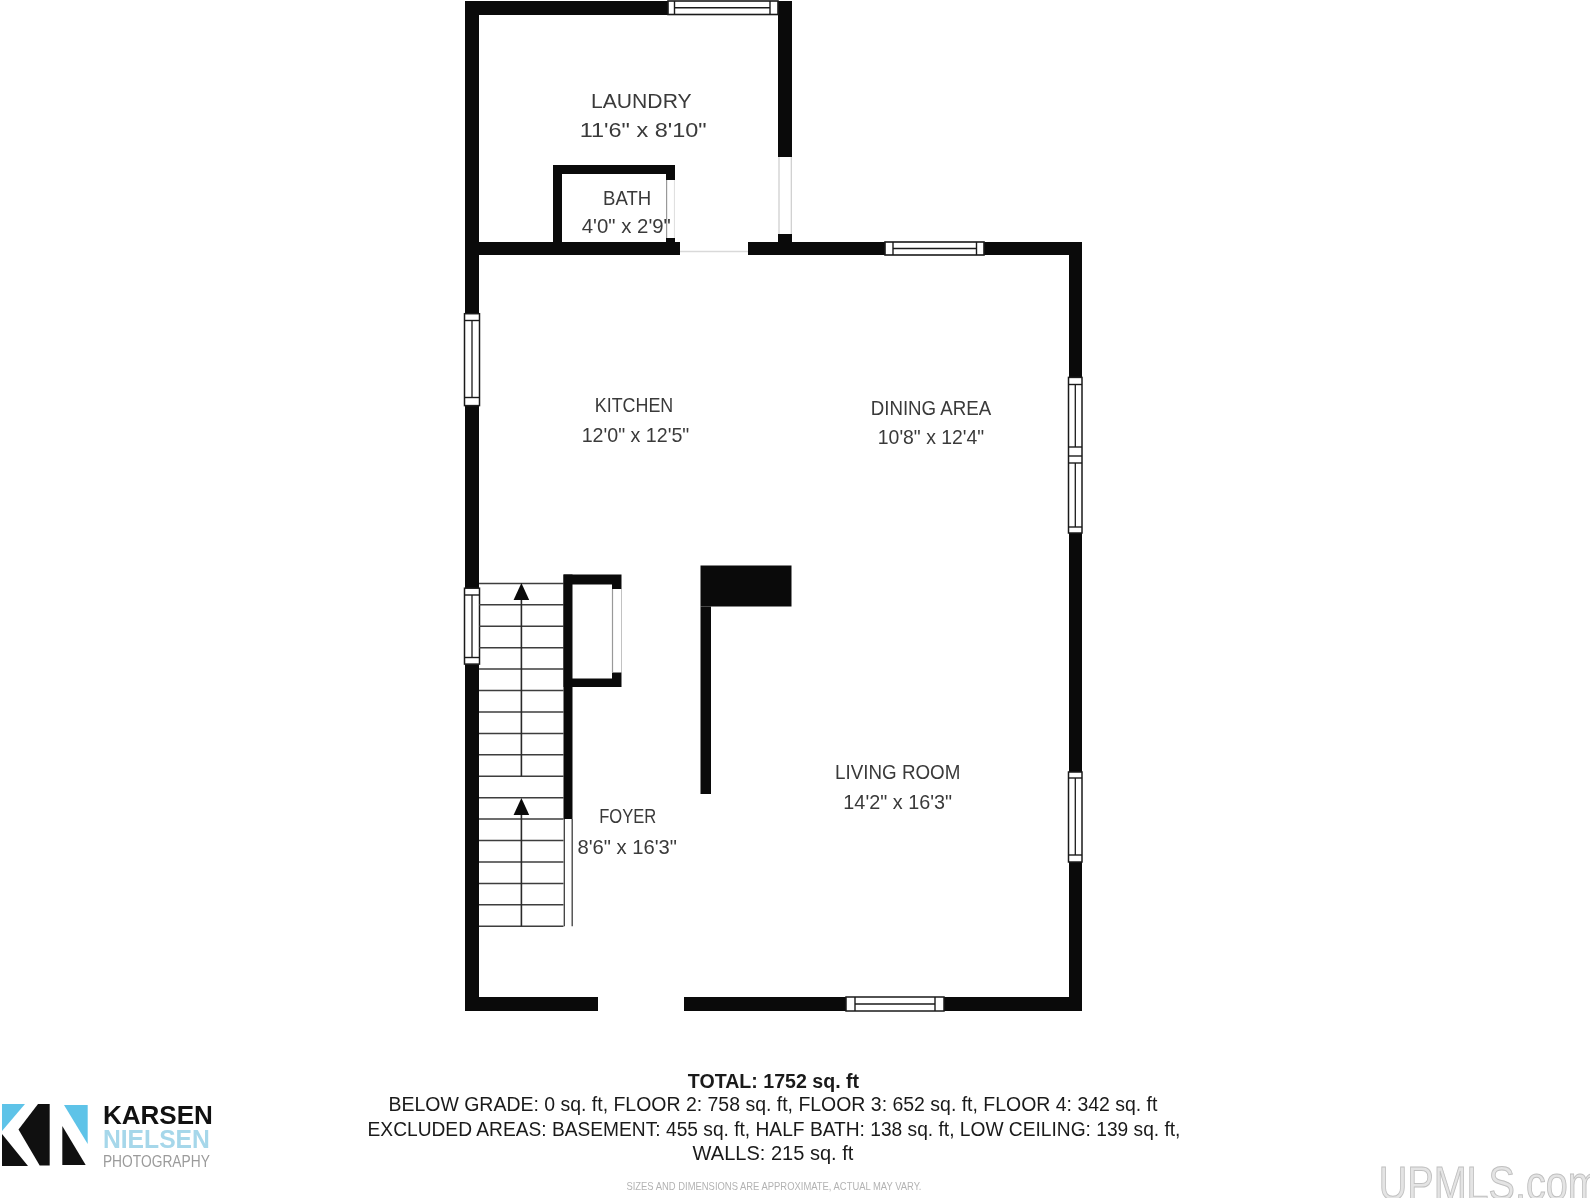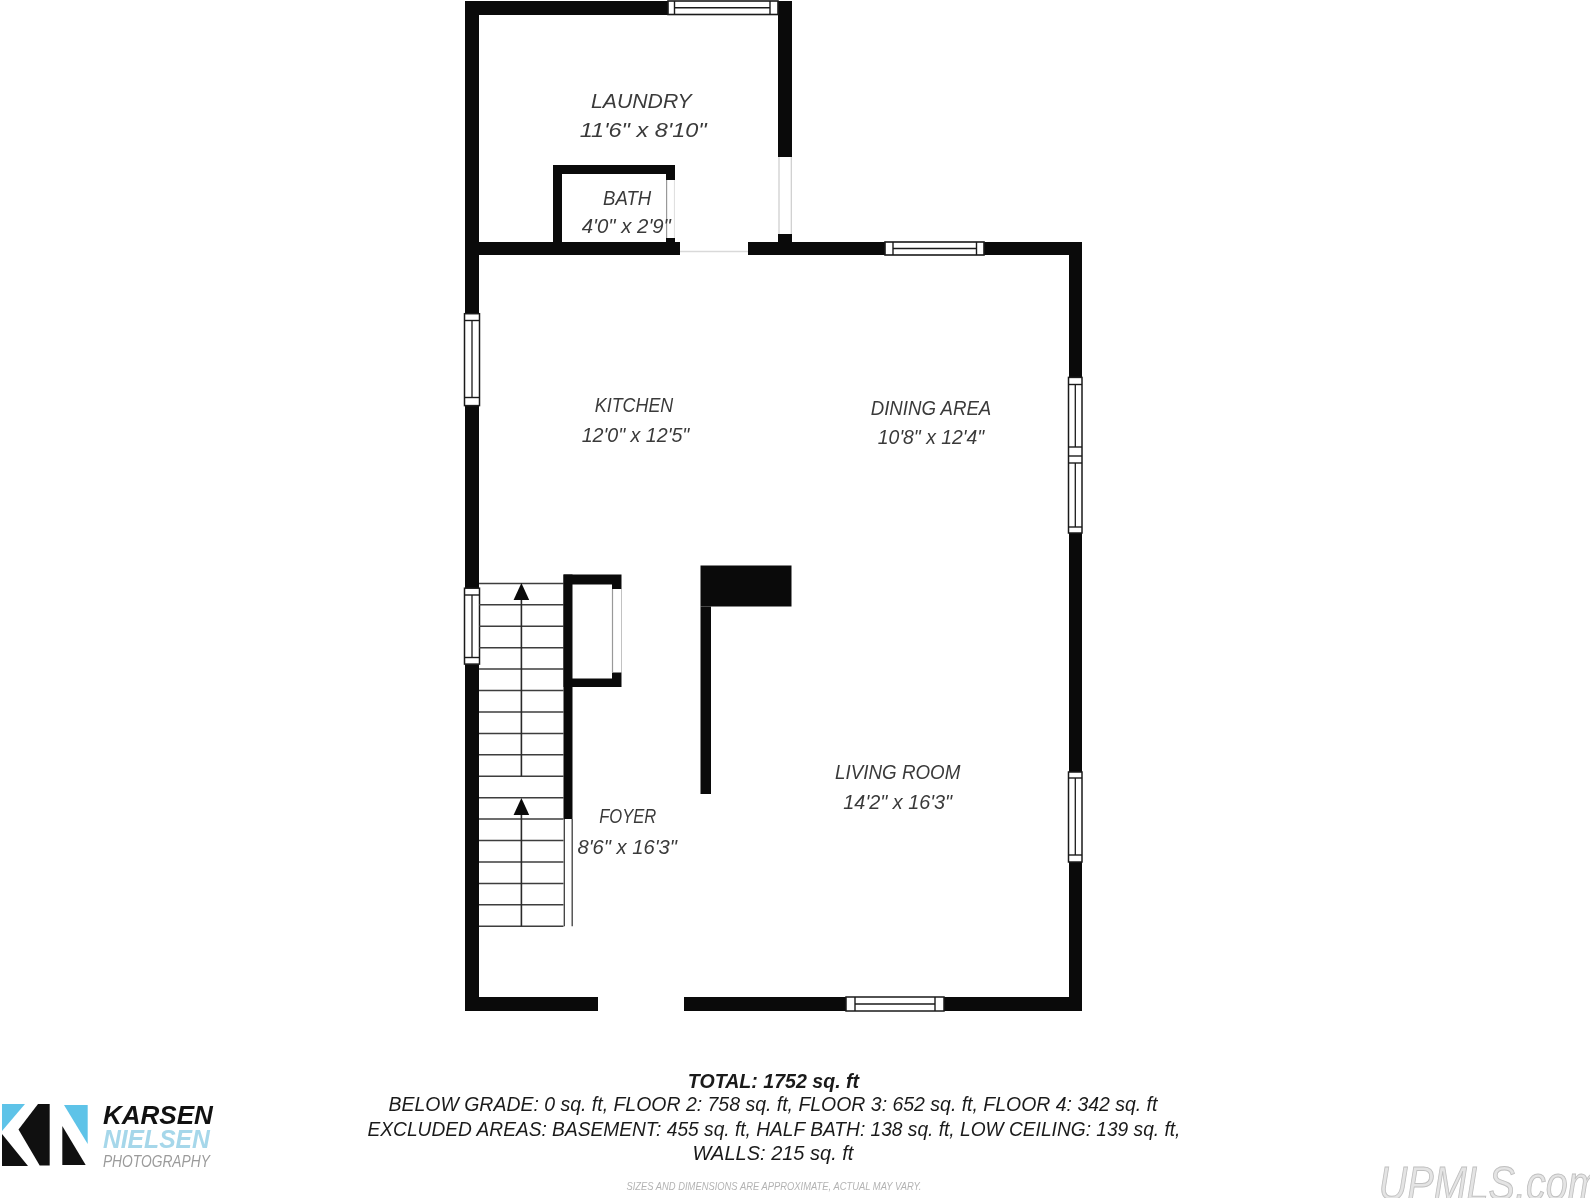--- a/index.html
+++ b/index.html
@@ -1,17 +1,17 @@
 <!DOCTYPE html>
 <html><head>
 <meta charset="utf-8">
 <style>
   html,body{margin:0;padding:0;background:#fff;}
   .page{position:relative;width:1590px;height:1198px;overflow:hidden;background:#fff;
-        font-family:"Liberation Sans", sans-serif;font-style:italic;}
+        font-family:"Liberation Sans", sans-serif;}
   svg text{font-family:"Liberation Sans", sans-serif;}
 </style>
 </head>
 <body>
 <div class="page">
 <svg width="1590" height="1198" viewBox="0 0 1590 1198">
   <rect x="0" y="0" width="1590" height="1198" fill="#ffffff"></rect>
 
   <g id="laundry-room">
     <rect x="479" y="15" width="299" height="227" fill="#ffffff"></rect>

